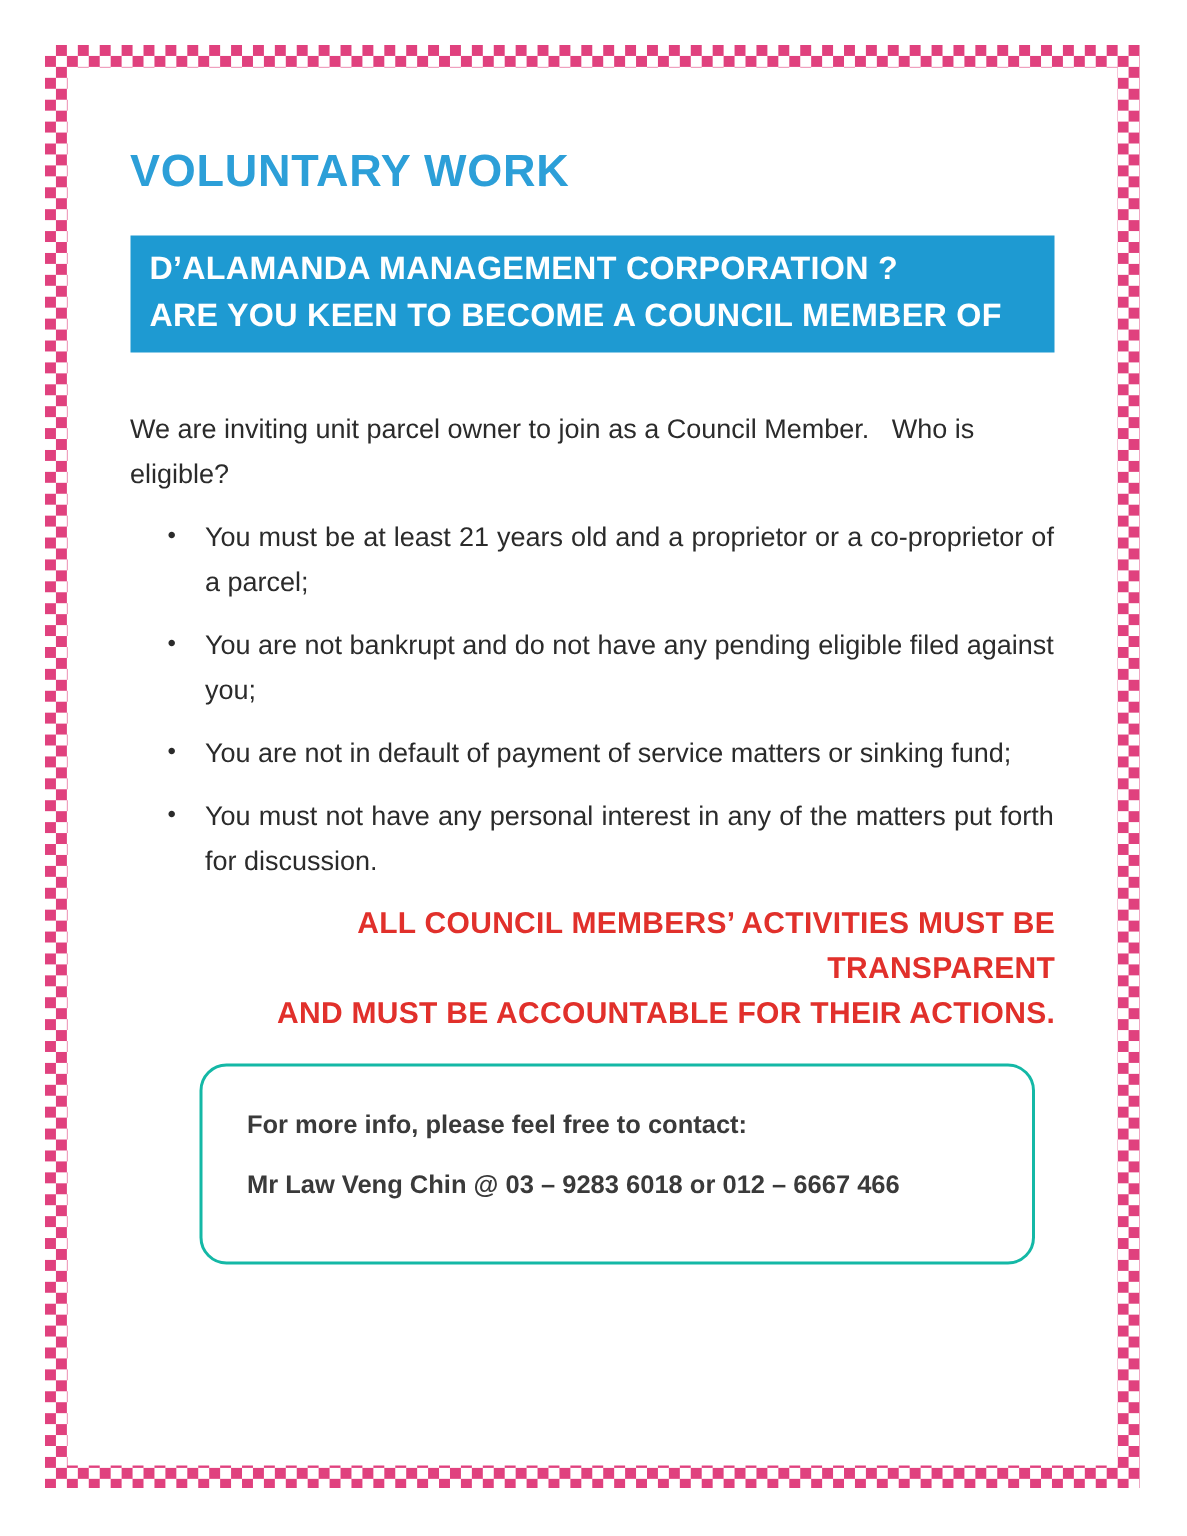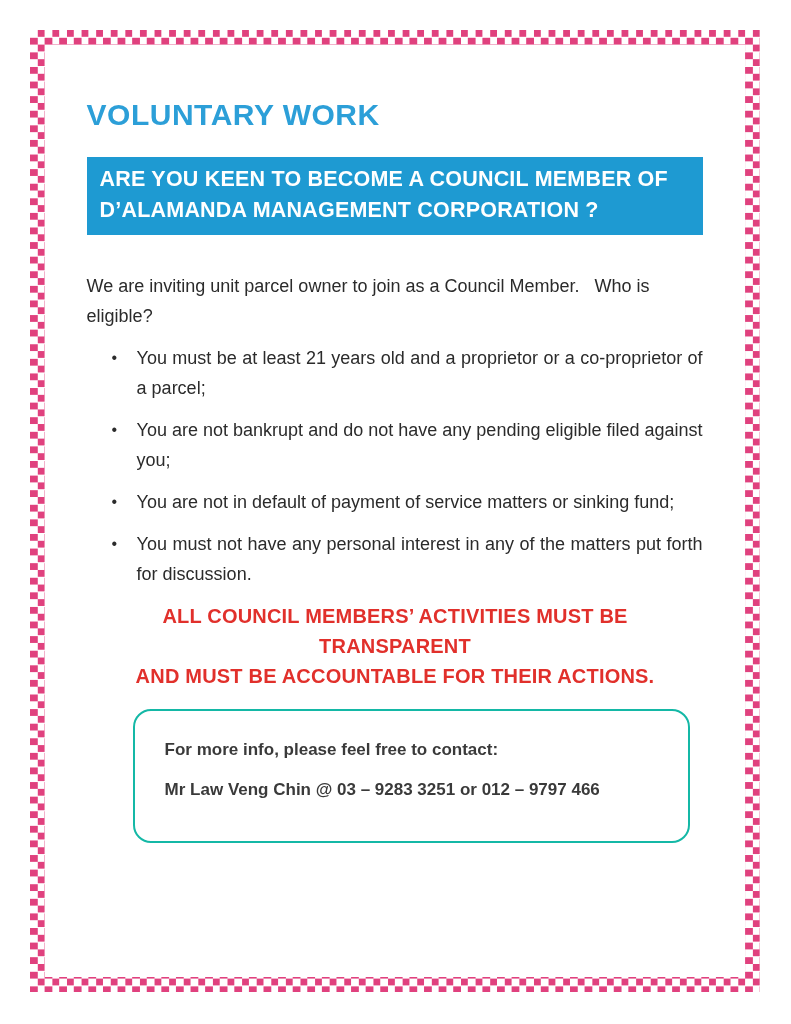--- a/index.html
+++ b/index.html
@@ -65,21 +65,21 @@
     margin-left: 25px;
     text-align: left;
     font-size: 16px;
   }
   .bullets .btext {
     flex: 1 1 auto;
     max-width: 566px;
     text-align: justify;
   }
   .notice {
-    text-align: center;
+    text-align: right;
     color: #e1302b;
     font-weight: bold;
     font-size: 20px;
     line-height: 30px;
     letter-spacing: 0.2px;
   }
   .contact-box {
     margin-top: 18px;
     margin-left: 46px;
     width: 557px;
@@ -101,22 +101,22 @@
 </head>
 <body>
 
 <div class="checker-frame">
   <div class="inner">
     <main class="content">
 
       <h1 class="page-title">VOLUNTARY WORK</h1>
 
       <div class="banner">
+        <div>D’ALAMANDA MANAGEMENT CORPORATION ?</div>
         <div>ARE YOU KEEN TO BECOME A COUNCIL MEMBER OF</div>
-        <div>D’ALAMANDA MANAGEMENT CORPORATION ?</div>
       </div>
 
       <p class="intro">We are inviting unit parcel owner to join as a Council Member. &nbsp; Who is eligible?</p>
 
       <ul class="bullets">
         <li>
           <span class="marker">•</span>
           <span class="btext">You must be at least 21 years old and a proprietor or a co-proprietor of a parcel;</span>
         </li>
         <li>
@@ -133,18 +133,18 @@
         </li>
       </ul>
 
       <div class="notice">
         <div>ALL COUNCIL MEMBERS’ ACTIVITIES MUST BE TRANSPARENT</div>
         <div>AND MUST BE ACCOUNTABLE FOR THEIR ACTIONS.</div>
       </div>
 
       <div class="contact-box">
         <p>For more info, please feel free to contact:</p>
-        <p class="detail">Mr Law Veng Chin @ 03 – 9283 3251 or 012 – 9797 466</p>
+        <p class="detail">Mr Law Veng Chin @ 03 – 9283 6018 or 012 – 6667 466</p>
       </div>
 
     </main>
   </div>
 </div>
 
 </body></html>

